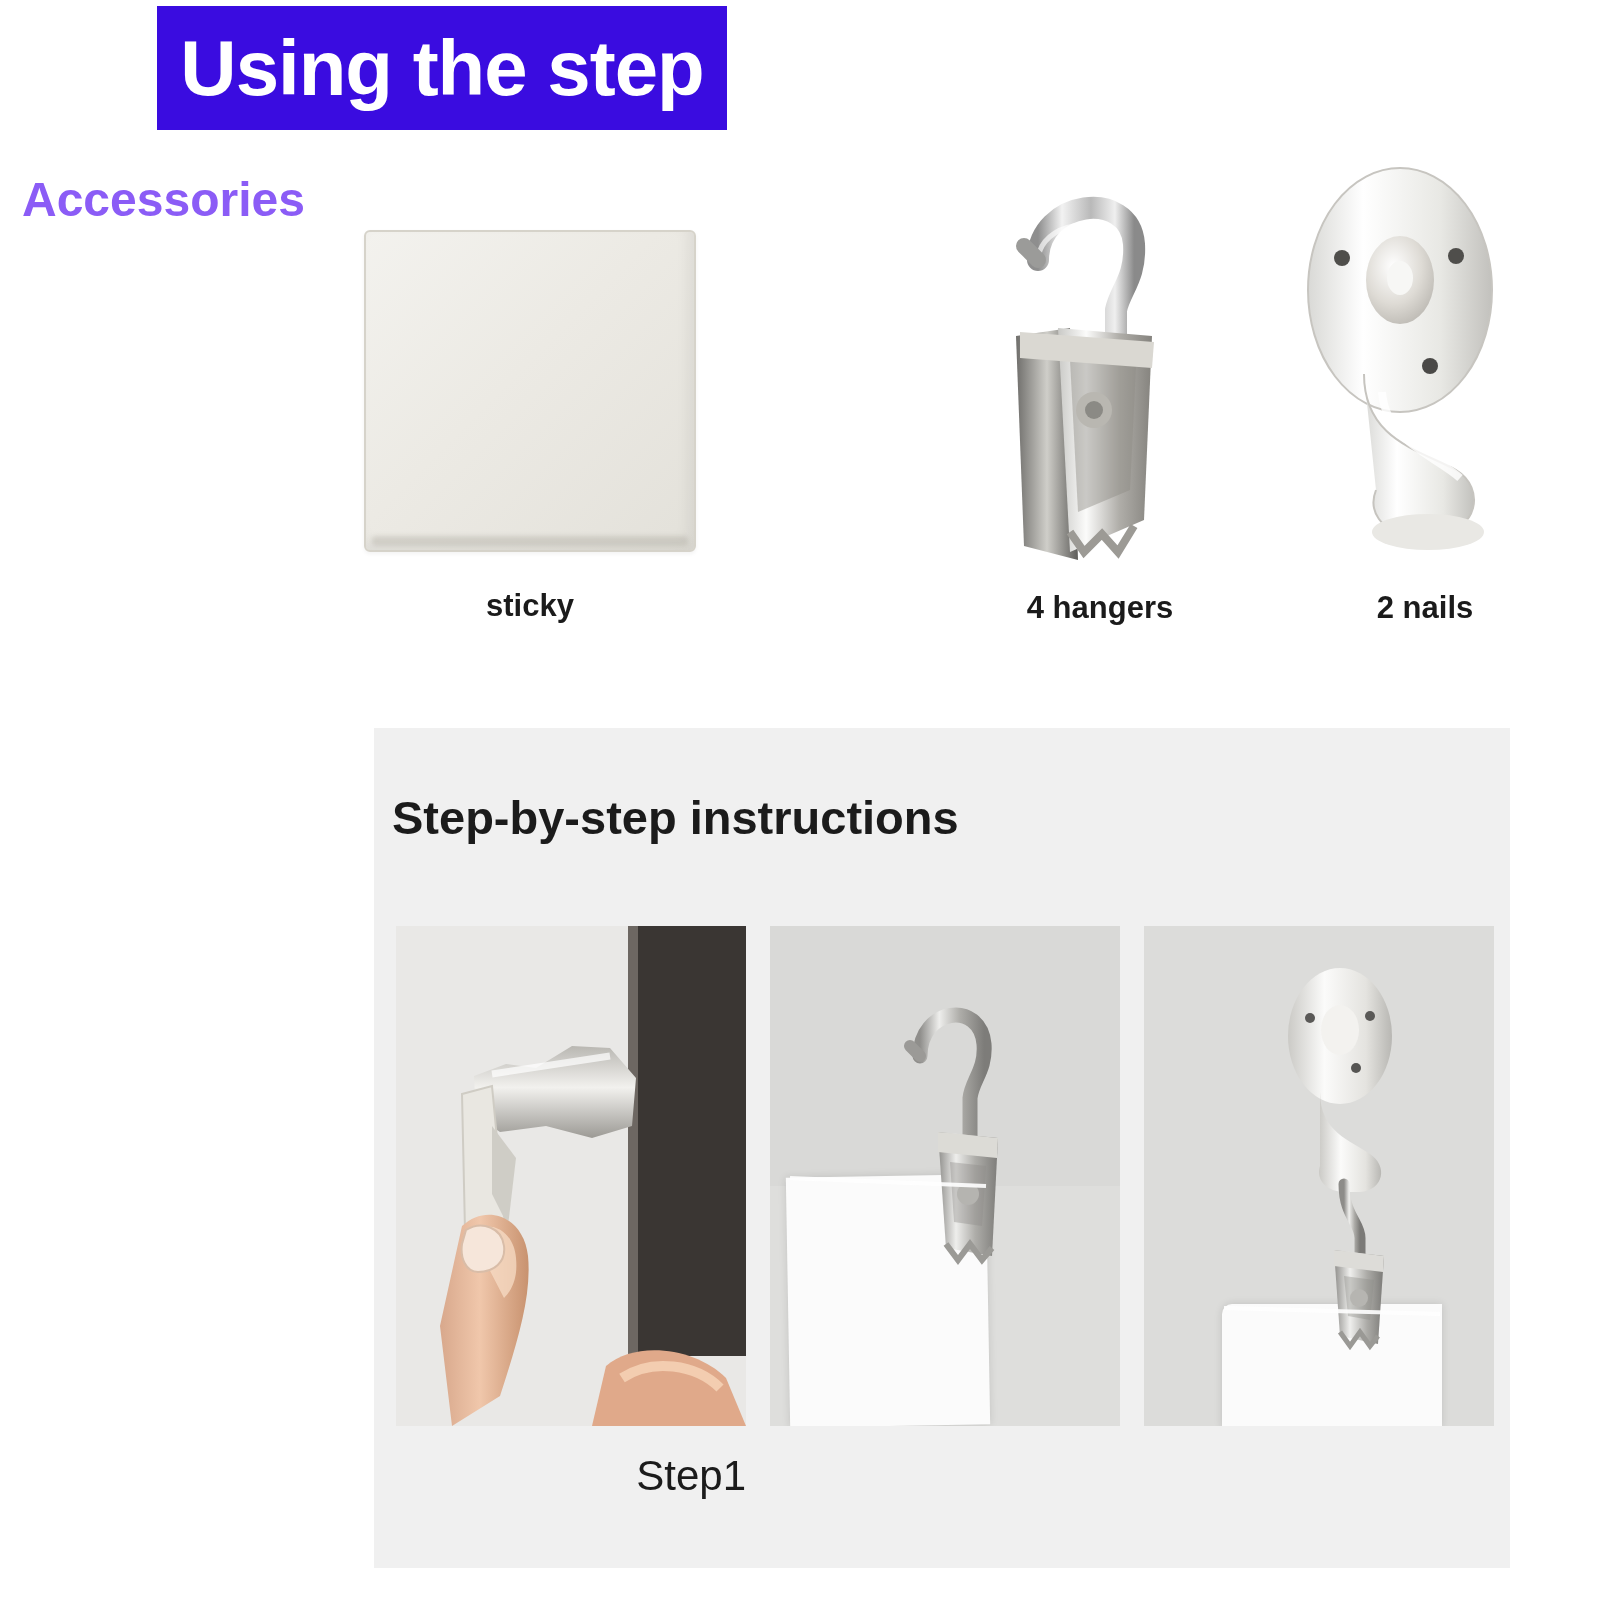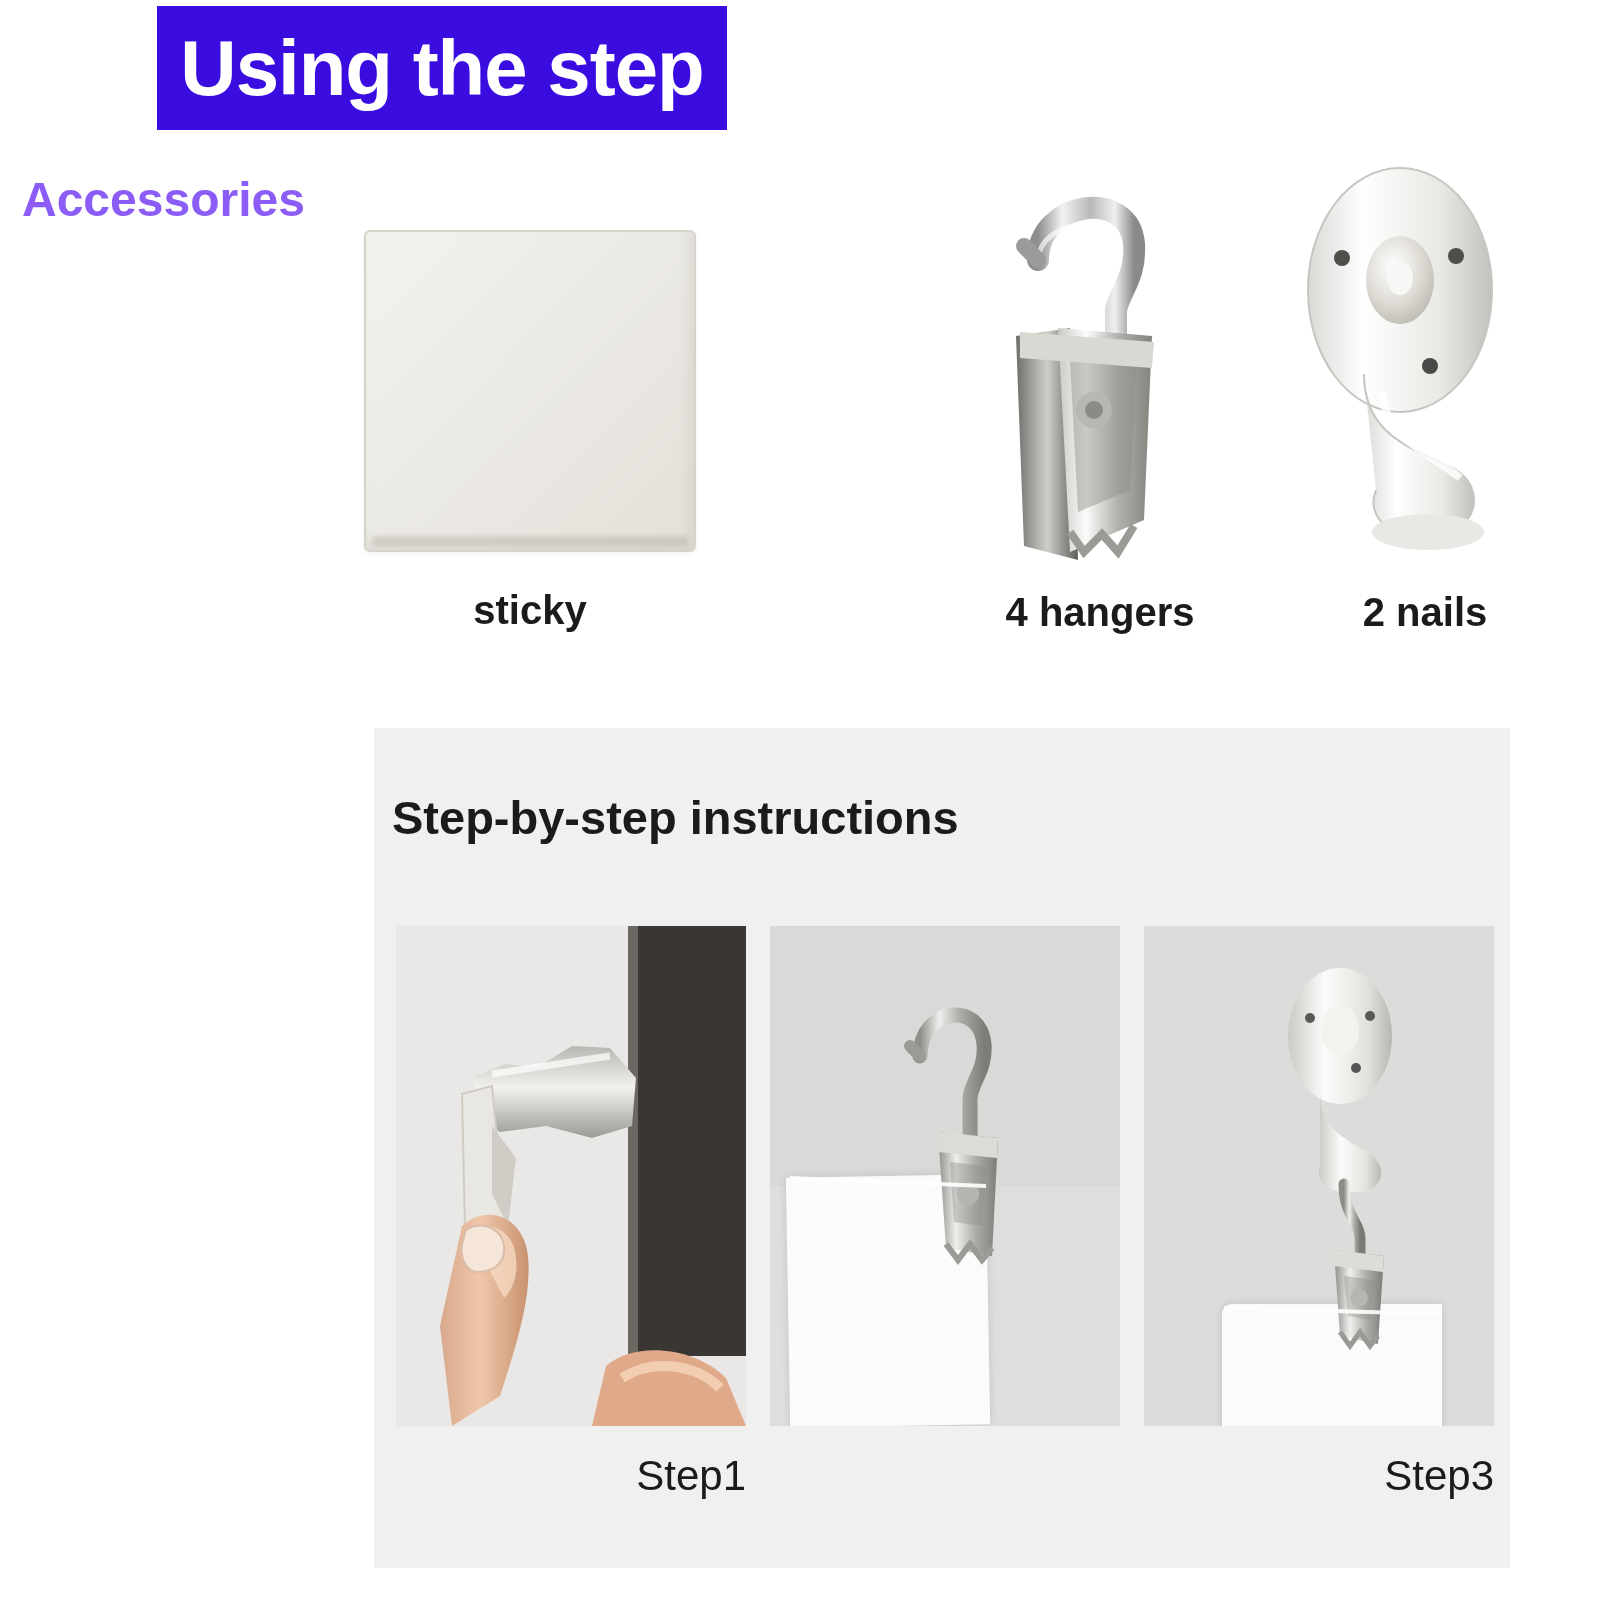--- a/index.html
+++ b/index.html
@@ -53,21 +53,21 @@
     left: 300px;
     top: 150px;
     width: 1250px;
     height: 520px;
   }
   .acc-item {
     position: absolute;
     text-align: center;
   }
   .acc-caption {
-    font-size: 40px;
+    font-size: 31px;
     font-weight: bold;
     color: #1b1b1b;
     white-space: nowrap;
   }
 
   
   .acc-sticky { left: 60px; top: 80px; width: 340px; }
   .sticky-pad {
     width: 328px;
     height: 318px;
@@ -368,17 +368,16 @@
           <path d="M200 258 C200 290 216 296 216 312 L216 330" fill="none" stroke="url(#steelC)" stroke-width="11" stroke-linecap="round"></path>
           <path d="M190 324 L240 330 L234 418 L196 410 Z" fill="url(#steelC)"></path>
           <path d="M190 324 L240 330 L239 346 L190 340 Z" fill="#dddcd8"></path>
           <path d="M200 350 L230 354 L226 394 L204 390 Z" fill="#8f8e8a" opacity="0.4"></path>
           <circle cx="215" cy="372" r="9" fill="#b6b5b1"></circle>
           <path d="M196 406 L206 420 L216 406 L226 420 L234 410" fill="none" stroke="#9a9995" stroke-width="5"></path>
 
           <path d="M80 382 L296 388" stroke="#ffffff" stroke-width="4" opacity="0.9"></path>
         </svg>
       </div>
-      <div class="step-label">Step3</div>
     </div>
 
   </div>
 </div>
 
 </body></html>

